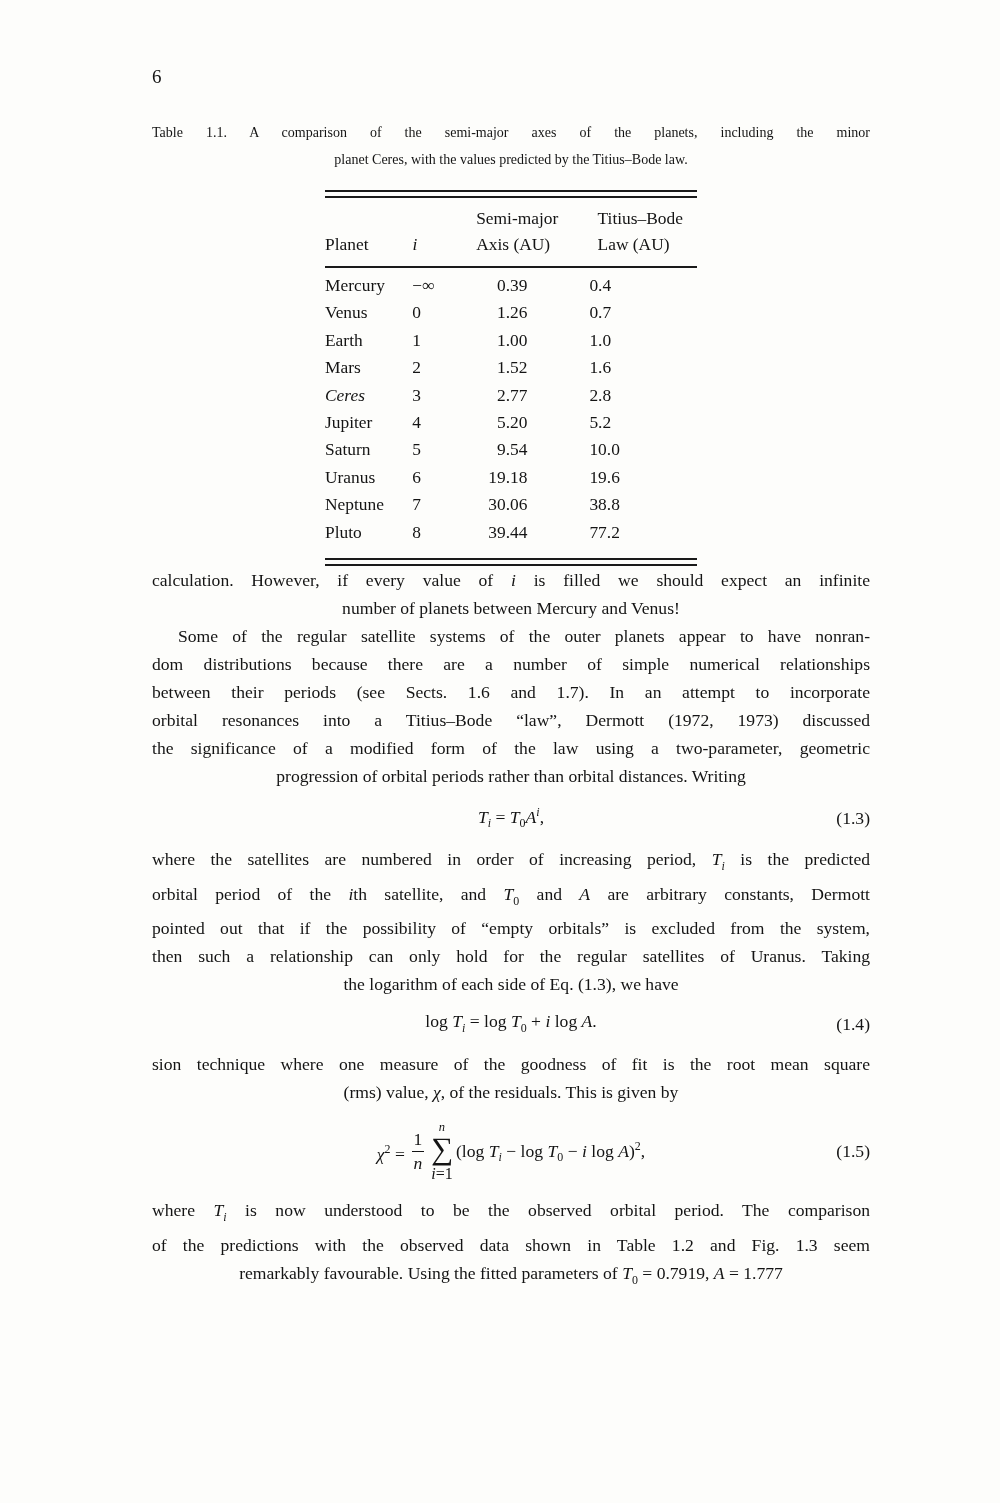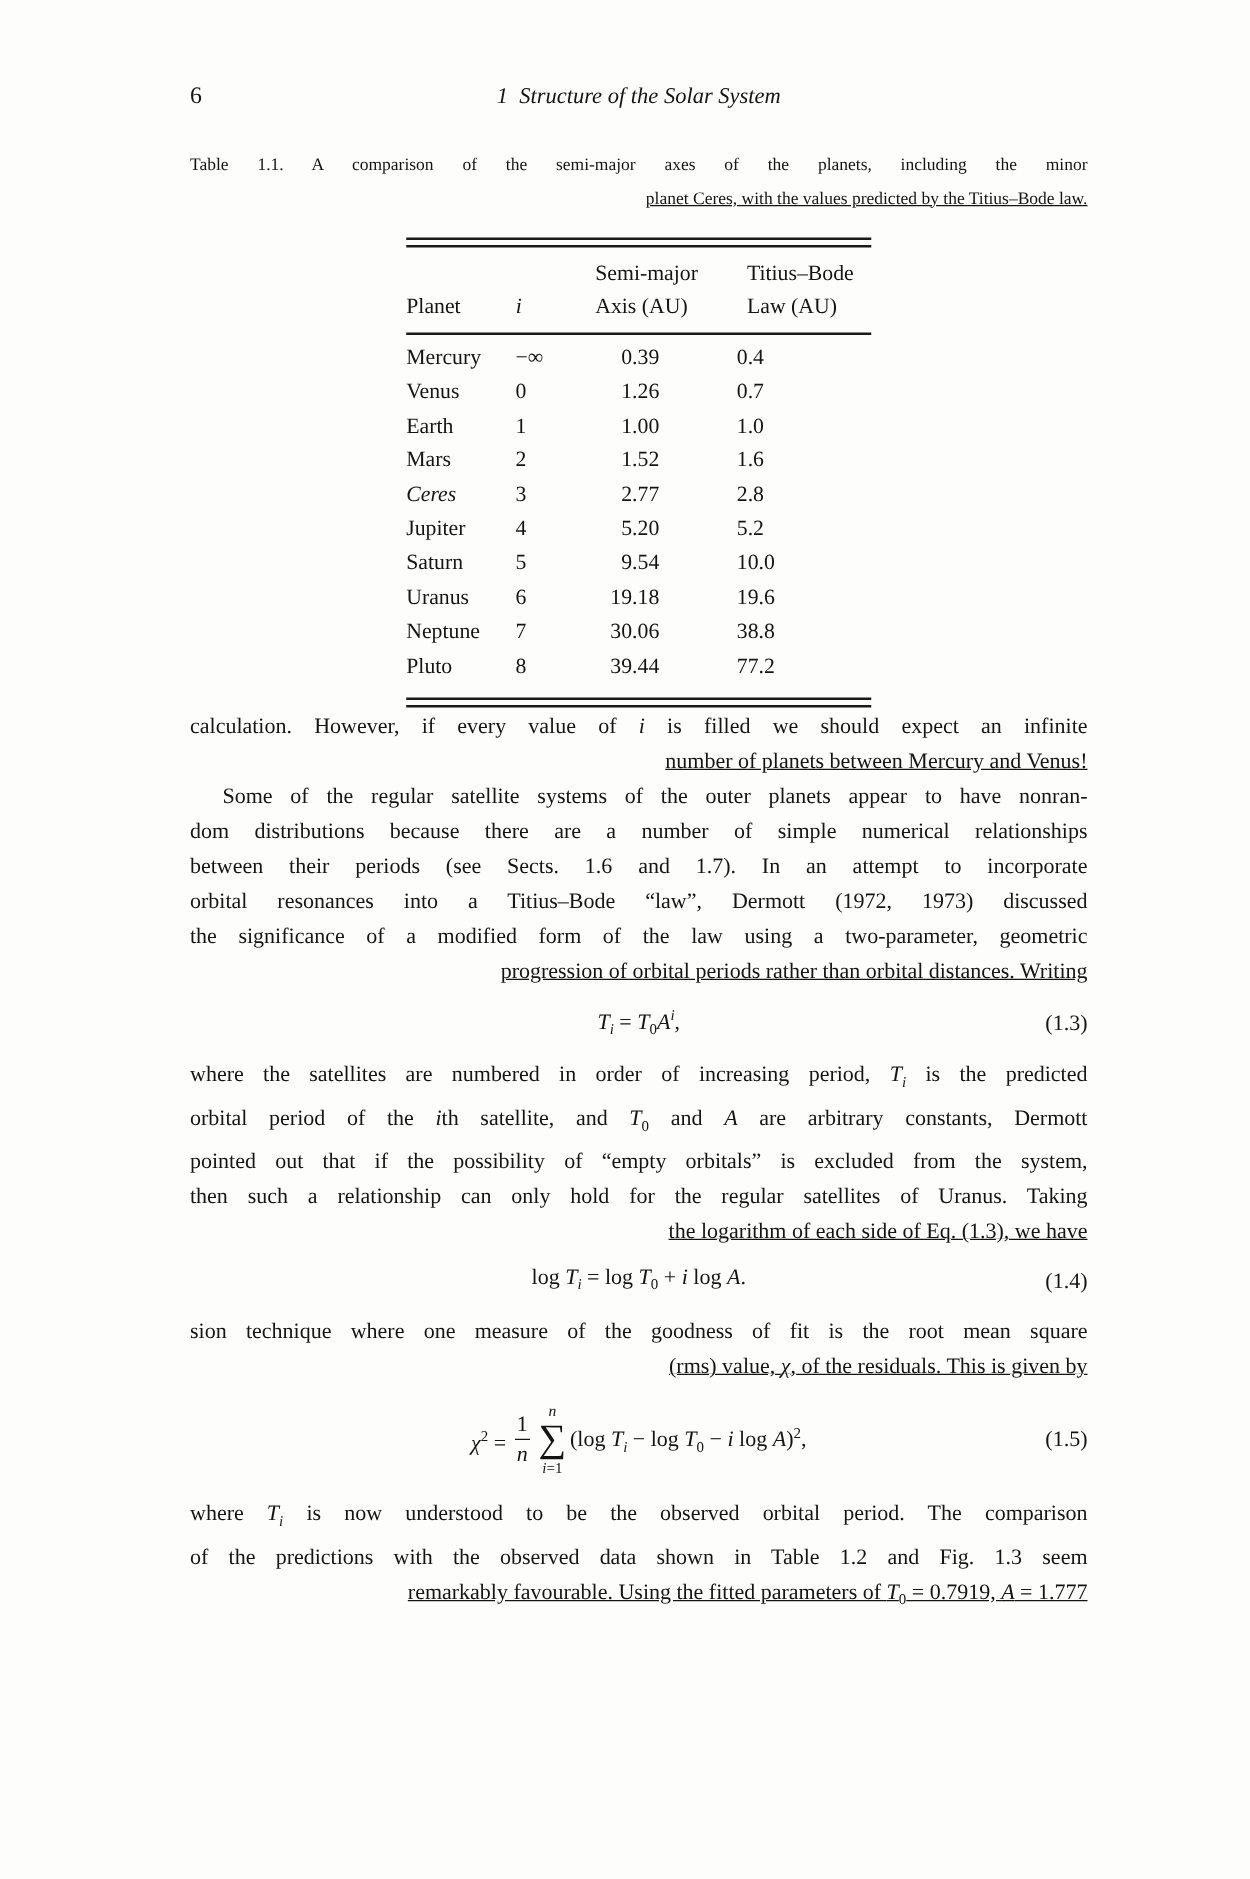--- a/index.html
+++ b/index.html
@@ -29,46 +29,45 @@
   .c-axis { width:122px; box-sizing:border-box; }
   .c-law { width:108px; box-sizing:border-box; }
   .thead .c-axis, .thead .c-law { padding-left:8px; }
   .trow .c-axis { text-align:right; padding-right:62px; }
   .trow .c-law { text-align:left; padding-right:56px; }
   .tbody { padding:7px 0 9px; }
 
   
   .bodytext { font-size:17.6px; line-height:28px; }
   .jline { text-align:justify; text-align-last:justify; }
-  .lline { text-align:right;text-decoration:underline; }
+  .lline { text-align:center; }
   .indent { text-indent:26px; }
 
   
   .eq { position:relative; display:flex; align-items:center; justify-content:center;
         margin:8px 0; min-height:36px; font-size:17.6px; }
   .eq-num { position:absolute; right:0; top:50%; transform:translateY(-50%); }
   .eq-big { min-height:74px; }
   .frac { display:inline-flex; flex-direction:column; align-items:center;
           line-height:1.05; margin:0 7px 0 7px; }
   .frac-bar { border-top:1.8px solid #141414; width:12px; margin:2.5px 0; }
   .sum { display:inline-flex; flex-direction:column; align-items:center; line-height:1; margin-right:3px; }
   .sum-top { font-size:12.5px; margin-bottom:1px; }
   .sum-sym { font-size:31px; line-height:0.95; }
-  .sum-bot { font-size:12px; margin-top:2px; }
+  .sum-bot { font-size:16px; margin-top:2px; }
   sub, sup { font-size:0.68em; }
 </style>
 </head>
 <body>
 
 <div class="page">
   <div class="content">
 
     <div class="head-row">
       <span class="page-num">6</span>
-      <div class="running-head">1&nbsp; Structure of the Solar System</div>
     </div>
 
     <div class="caption">
       <div class="cap-just">Table 1.1. A comparison of the semi-major axes of the planets, including the minor</div>
       <div class="lline">planet Ceres, with the values predicted by the Titius–Bode law.</div>
     </div>
 
     <div class="tablewrap">
       <div class="rule-double"></div>
       <div class="thead">

